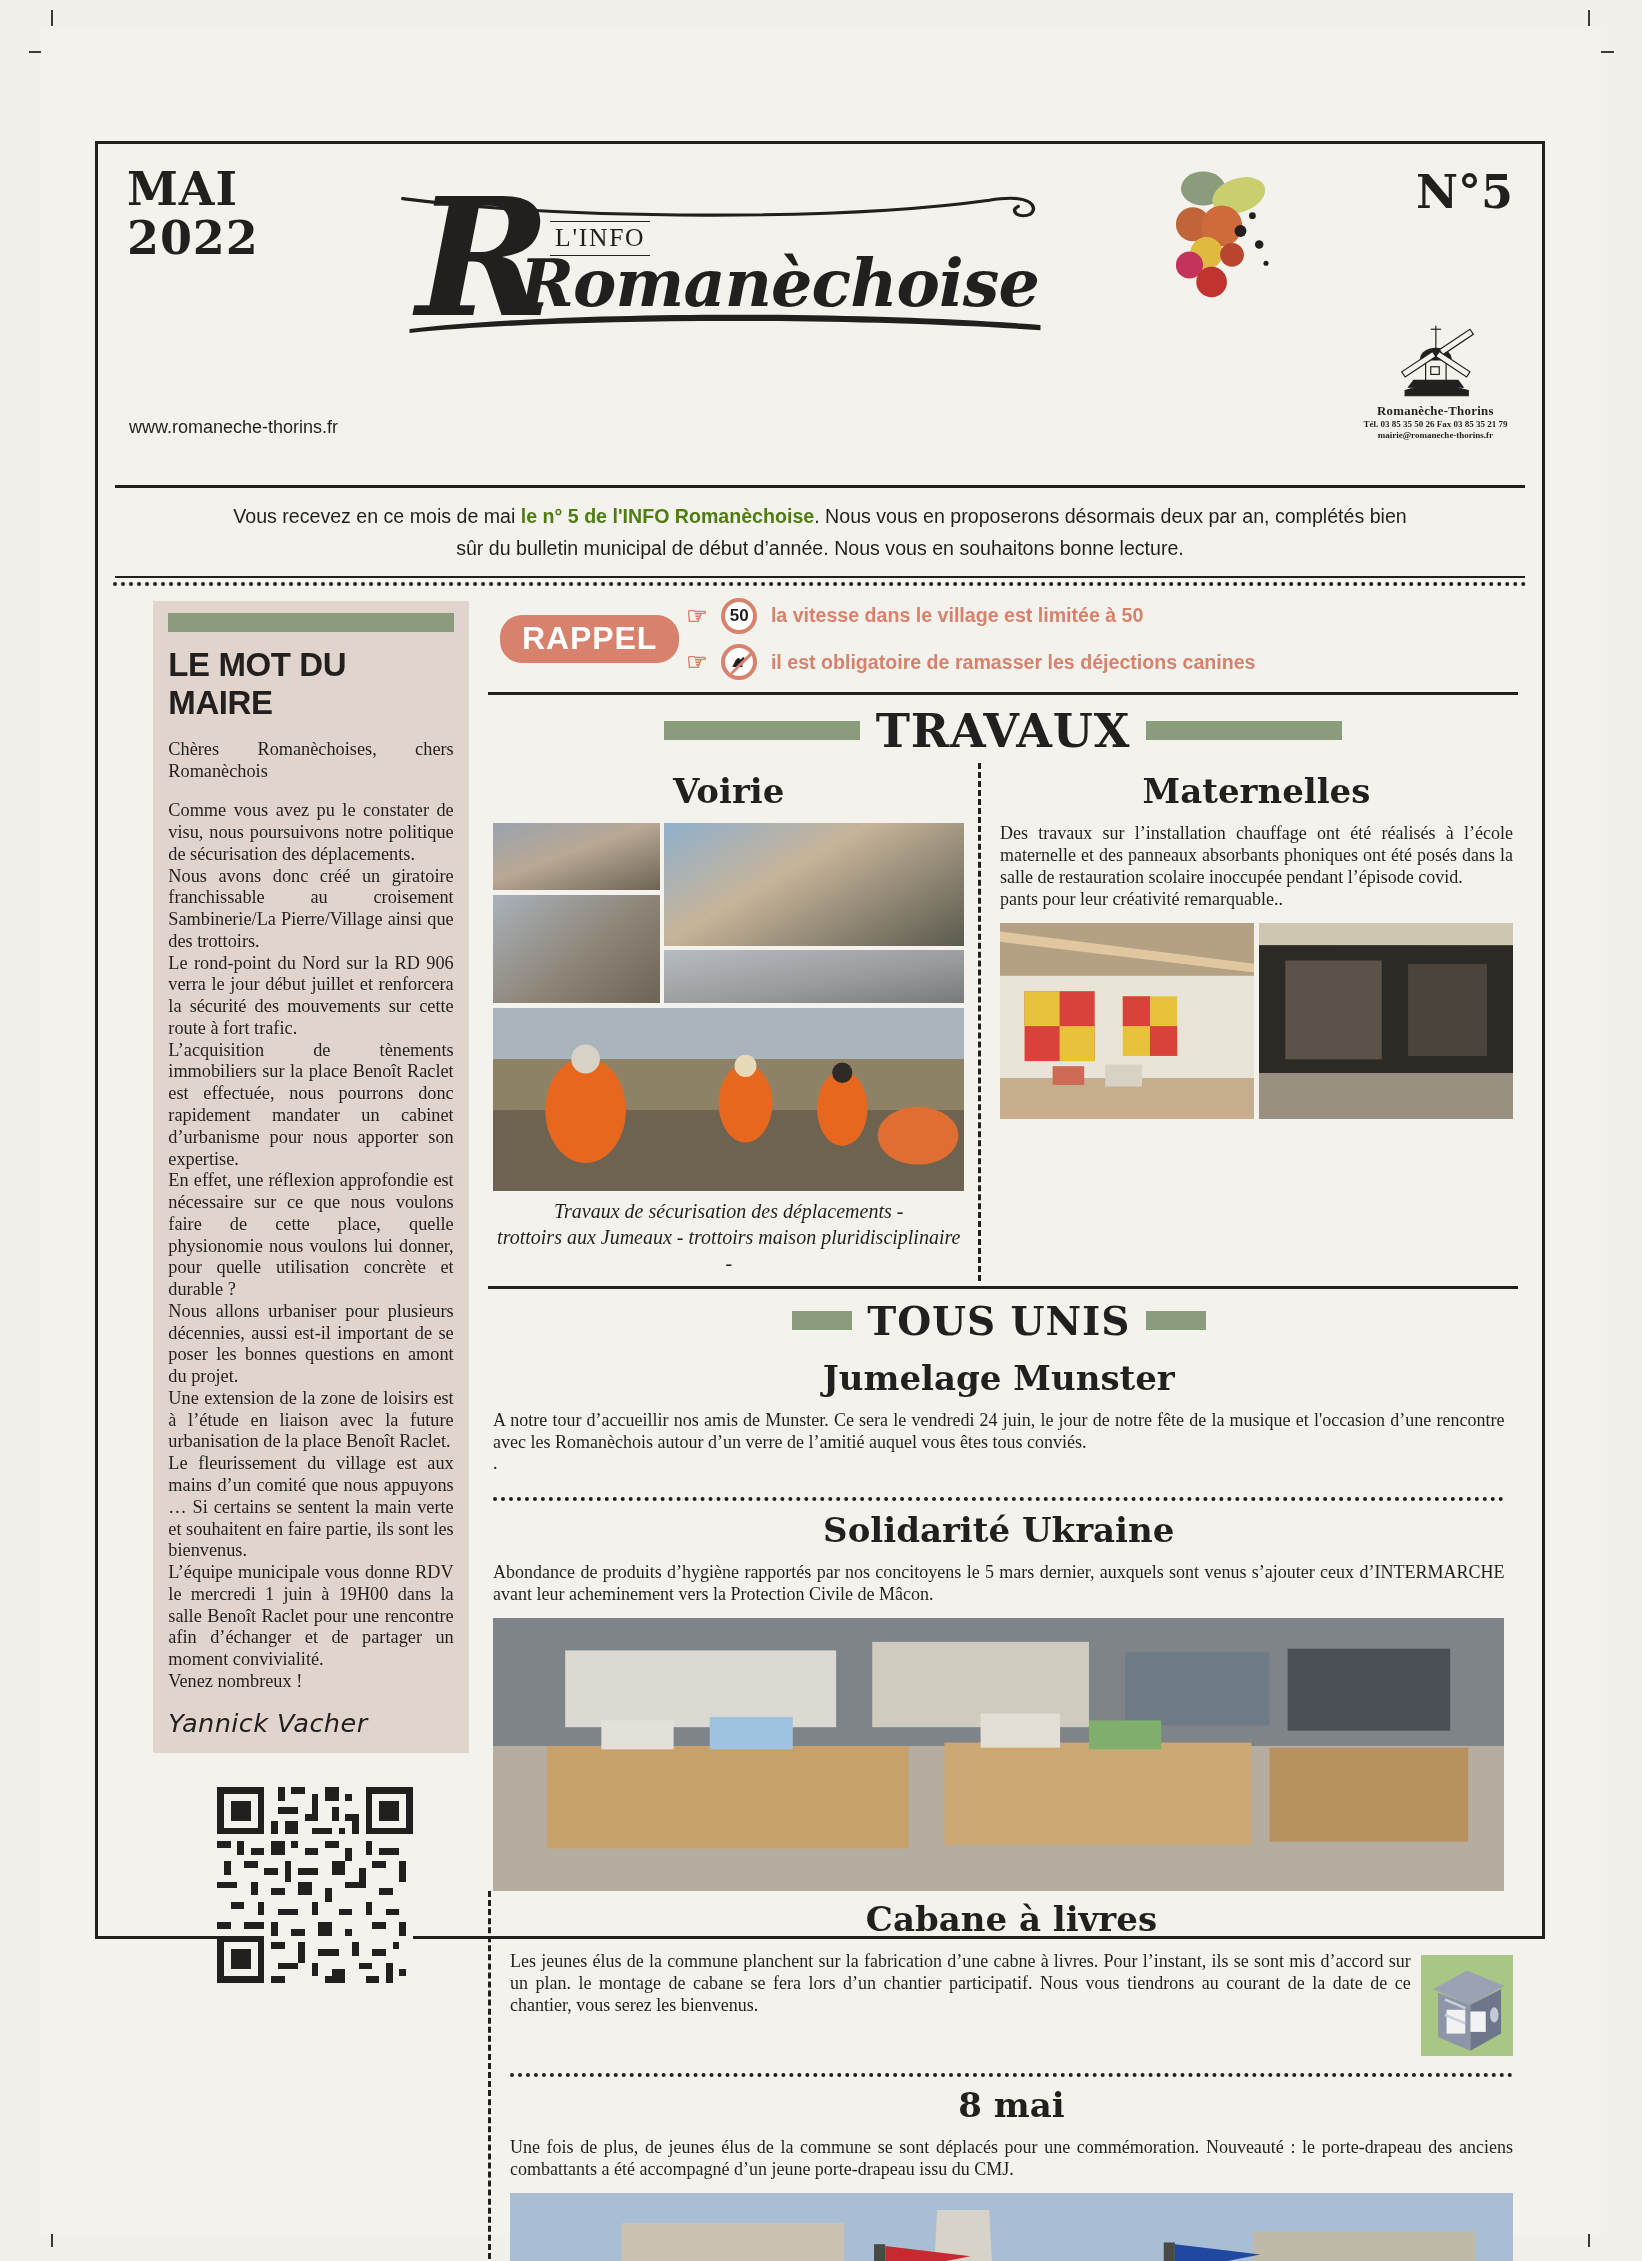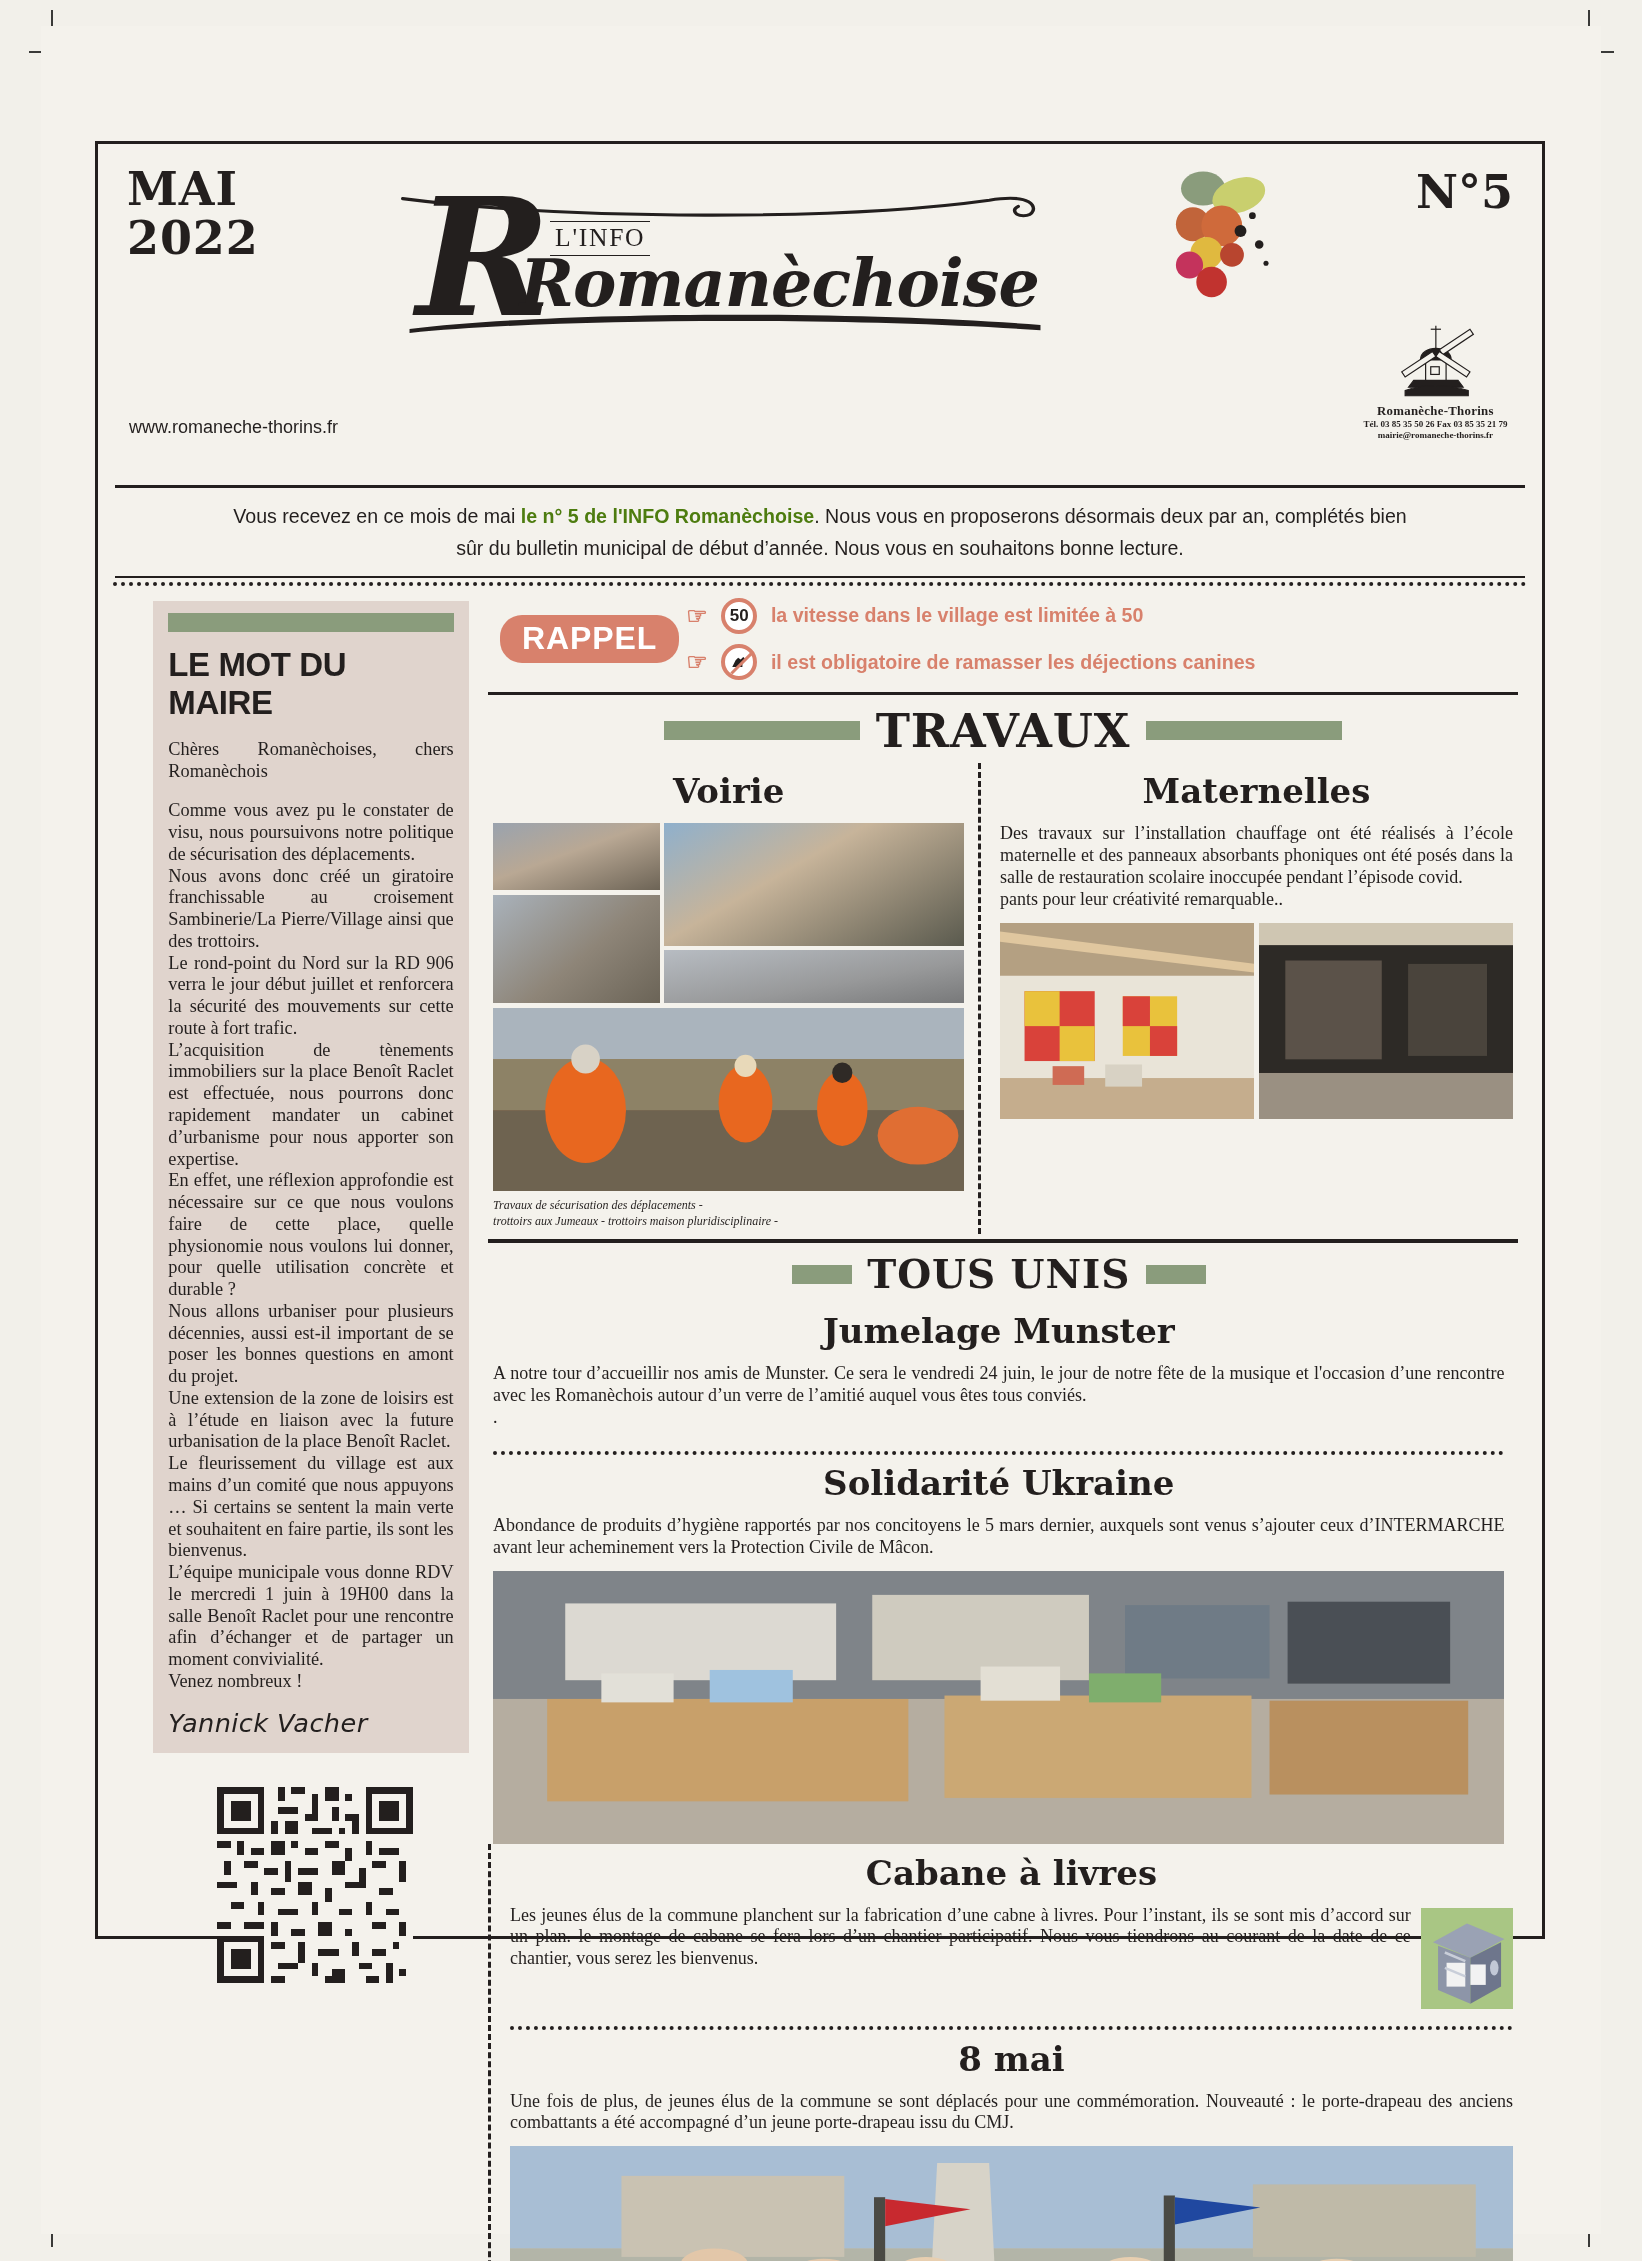--- a/index.html
+++ b/index.html
@@ -196,23 +196,23 @@
     font-family: "DejaVu Serif", serif;
     font-weight: bold; font-size: 34px; color: #231f1e;
     margin: 8.5px 0 12px;
   }
 
   .body-text {
     font-family: "Liberation Serif", serif;
     font-size: 18px; line-height: 1.22; text-align: justify; color: #231f1e;
   }
   .caption {
-    font-style: italic;
+    text-align: center; font-style: italic;
     font-family: "Liberation Serif", serif;
-    font-size: 12px; line-height: 1.3; color: #231f1e; padding: 6.8px 0 5.1px;
+    font-size: 20px; line-height: 1.3; color: #231f1e; padding: 6.8px 0 5.1px;
   }
 
   .photo { background: #b9b4ac; position: relative; overflow: hidden; }
   .ph-grid { display: grid; gap: 4.3px; }
 
   .dash-h { border-top: 4.3px dotted #231f1e; margin: 8.5px 0; }
 
   .wrap-img { float: right; margin: 3.4px 0 5.1px 10.2px; }
 </style>
 </head>

